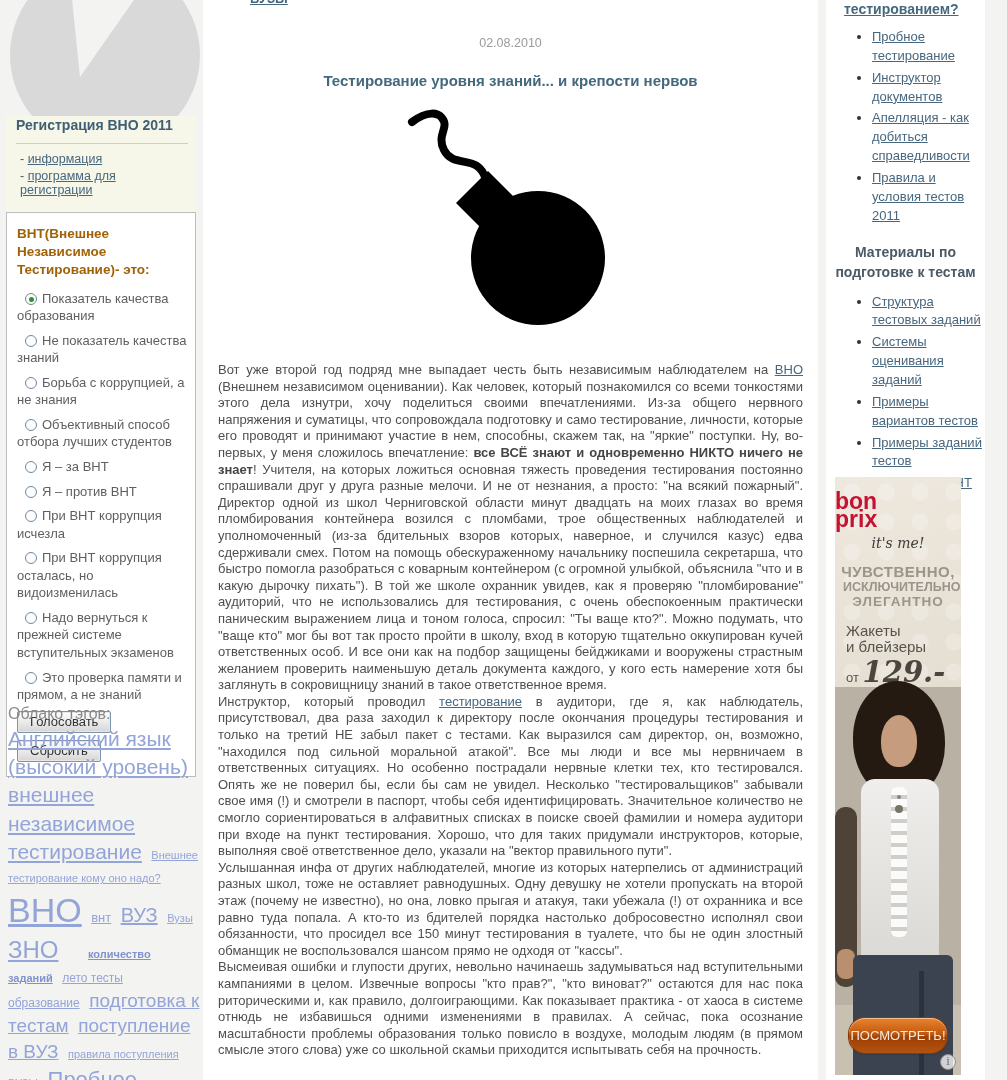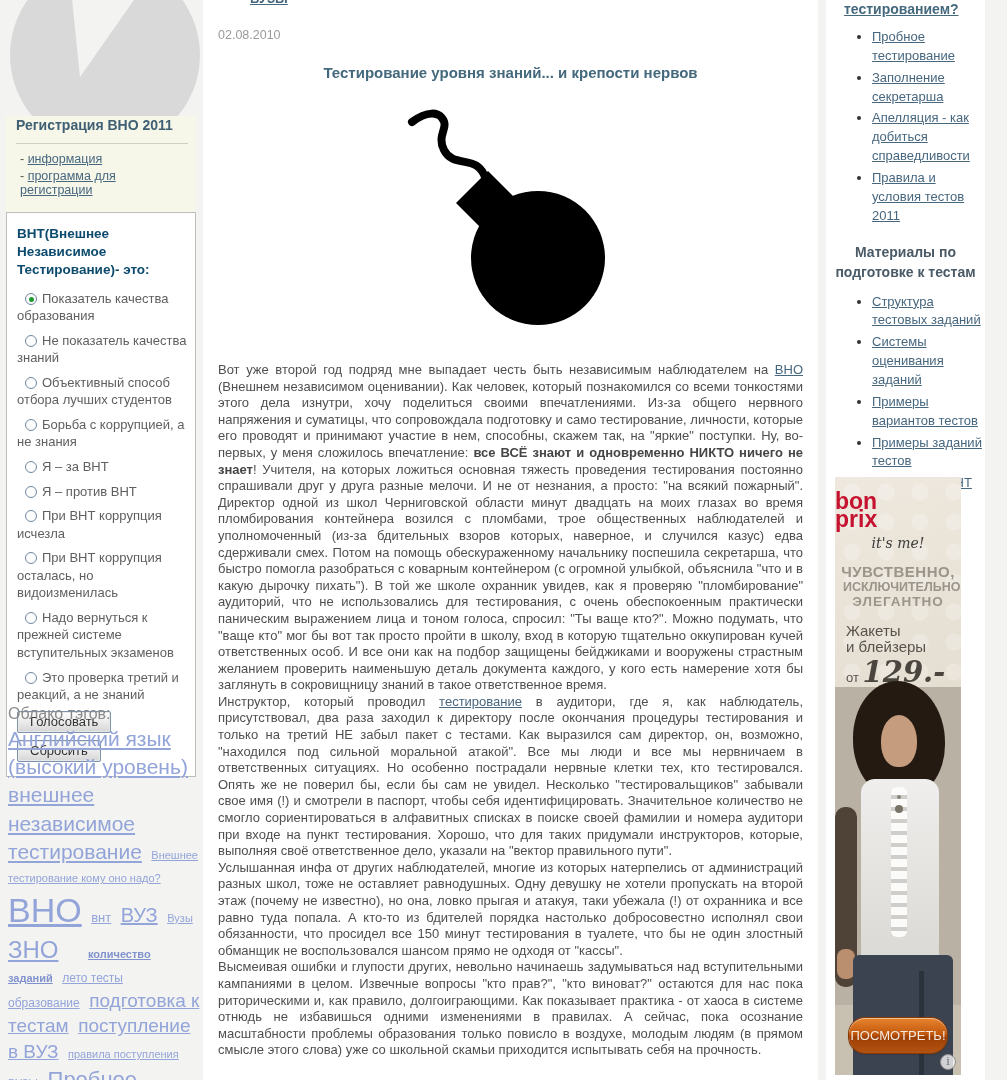--- a/index.html
+++ b/index.html
@@ -17,36 +17,36 @@
 
   
   .reg-box { position:absolute; left:6px; top:116px; width:190px; background:#f6f6e9; padding:1px 8px 12px 10px; }
   .reg-title { color:#3f5f73; font-size:14px; font-weight:bold; }
   .reg-box hr { border:none; border-top:1px solid #cfcfc5; margin:10px 0 8px; }
   .reg-link-row { font-size:12.5px; color:#555; margin:3px 4px; }
   .reg-link-row a { color:#47677f; text-decoration:underline; }
 
   
   .poll-box { position:absolute; left:6px; top:212px; width:190px; background:#fff; border:1px solid #bdbdbd; padding:12px 8px 14px 10px; }
-  .poll-title { color:#0c4a6e; font-size:13.5px; font-weight:bold; line-height:1.35; margin-bottom:10px; }
+  .poll-title { color:#a16207; font-size:13.5px; font-weight:bold; line-height:1.35; margin-bottom:10px; }
   .poll-option { display:block; font-size:13px; color:#5f5f5f; line-height:1.35; margin:7px 0; cursor:pointer; }
   .radio { display:inline-block; width:12px; height:12px; border:1px solid #6f87a0; border-radius:50%; background:#fdfdfd; vertical-align:-2px; margin:0 5px 0 8px; position:relative; }
   .radio.selected::after { content:""; position:absolute; left:3px; top:3px; width:5px; height:5px; border-radius:50%; background:#1d9b2c; }
   .poll-btn { display:block; margin-top:7px; font-size:13px; color:#333; background:linear-gradient(#ffffff,#d6d6d6); border:1px solid #7b93ad; border-radius:2px; padding:2px 12px 3px; box-shadow:0 0 0 1px #e8e8e8 inset; cursor:pointer; font-family:"Liberation Sans",sans-serif; }
 
   
   .tag-cloud { position:absolute; left:8px; top:703px; width:192px; line-height:1.35; }
   .tag-cloud-title { color:#8a8a8a; font-size:16px; }
   .tag { color:#93a4d9; text-decoration:underline; margin-right:5px; }
   .tag.bold { font-weight:bold; color:#8092cd;padding-left:20px; }
 
   
   .main-inner { position:relative; width:100%; height:100%; padding:0 15px; }
   .main-top-link { position:absolute; left:47px; top:-9px; font-size:13px; font-weight:bold; color:#47677f; text-decoration:underline; }
-  .article-date { color:#9a9a9a; font-size:12.5px; padding-top:28px; }
+  .article-date { text-align:center; color:#9a9a9a; font-size:12.5px; padding-top:36px; }
   .article-title { text-align:center; color:#44697d; font-size:15px; font-weight:bold; margin-top:22px; }
   .bomb-wrap { position:absolute; left:195px; top:108px; width:240px; height:250px; }
   .article-body { position:absolute; left:15px; top:362px; width:585px; }
   .article-body p { font-size:13px; color:#4f4f4f; line-height:16.6px; text-align:justify; }
   .article-body .b { font-weight:bold; color:#454545; }
   .article-body a { color:#47677f; text-decoration:underline; }
 
   
   .rs-top-link { display:inline-block; margin:-3px 0 0 18px; font-size:14px; font-weight:bold; color:#44697d; text-decoration:underline; }
   .rs-list { list-style:disc; margin:10px 0 0 0; padding-left:46px; }
@@ -102,28 +102,28 @@
         <div class="reg-link-row"><span>- </span><a>информация</a></div>
         <div class="reg-link-row"><span>- </span><a>программа для регистрации</a></div>
       </div>
   </div>
 
   <div class="poll-box">
     <div class="poll-title">ВНТ(Внешнее Независимое Тестирование)- это:</div>
     <div>
         <label class="poll-option"><span class="radio selected"></span><span>Показатель качества образования</span></label>
         <label class="poll-option"><span class="radio"></span><span>Не показатель качества знаний</span></label>
+        <label class="poll-option"><span class="radio"></span><span>Борьба с коррупцией, а не знания</span></label>
         <label class="poll-option"><span class="radio"></span><span>Объективный способ отбора лучших студентов</span></label>
-        <label class="poll-option"><span class="radio"></span><span>Борьба с коррупцией, а не знания</span></label>
         <label class="poll-option"><span class="radio"></span><span>Я – за ВНТ</span></label>
         <label class="poll-option"><span class="radio"></span><span>Я – против ВНТ</span></label>
         <label class="poll-option"><span class="radio"></span><span>При ВНТ коррупция исчезла</span></label>
         <label class="poll-option"><span class="radio"></span><span>При ВНТ коррупция осталась, но видоизменилась</span></label>
         <label class="poll-option"><span class="radio"></span><span>Надо вернуться к прежней системе вступительных экзаменов</span></label>
-        <label class="poll-option"><span class="radio"></span><span>Это проверка третий и реакций, а не знаний</span></label>
+        <label class="poll-option"><span class="radio"></span><span>Это проверка памяти и прямом, а не знаний</span></label>
       </div>
     <button class="poll-btn">Голосовать</button>
     <button class="poll-btn">Сбросить</button>
   </div>
 
   <div class="tag-cloud">
     <span class="tag-cloud-title">Облако тэгов:</span>
     <span><a class="tag" style="font-size: 21px;">Английский язык (высокий уровень)</a> <a class="tag" style="font-size: 21px;">внешнее независимое тестирование</a> <a class="tag" style="font-size: 11px;">Внешнее тестирование кому оно надо?</a> <a class="tag" style="font-size: 34px;">ВНО</a> <a class="tag" style="font-size: 13px;">внт</a> <a class="tag" style="font-size: 20px;">ВУЗ</a> <a class="tag" style="font-size: 11px;">Вузы</a> <a class="tag" style="font-size: 24px;">ЗНО</a> <a class="tag bold" style="font-size: 11px;">количество заданий</a> <a class="tag" style="font-size: 12px;">лето тесты</a> <a class="tag" style="font-size: 12px;">образование</a> <a class="tag" style="font-size: 19px;">подготовка к тестам</a> <a class="tag" style="font-size: 19px;">поступление в ВУЗ</a> <a class="tag" style="font-size: 11px;">правила поступления ВУЗЫ</a> <a class="tag" style="font-size: 22px;">Пробное тестирование</a>              </span>
   </div>
 </div>
@@ -149,21 +149,21 @@
         <p><span>Высмеивая ошибки и глупости других, невольно начинаешь задумываться над вступительными кампаниями в целом. Извечные вопросы "кто прав?", "кто виноват?" остаются для нас пока риторическими и, как правило, долгоиграющими. Как показывает практика - от хаоса в системе отнюдь не избавишься одними изменениями в правилах. А сейчас, пока осознание масштабности проблемы образования только повисло в воздухе, молодым людям (в прямом смысле этого слова) уже со школьной скамьи приходится испытывать себя на прочность.</span></p>
       </div>
   </div>
 </div>
 
 <div class="right-col">
   <a class="rs-top-link">тестированием?</a>
 
   <ul class="rs-list">
       <li><a>Пробное тестирование</a></li>
-      <li><a>Заполнение секретарша</a></li>
+      <li><a>Инструктор документов</a></li>
       <li><a>Апелляция - как добиться справедливости</a></li>
       <li><a>Правила и условия тестов 2011</a></li>
     </ul>
 
   <div class="rs-heading">Материалы по подготовке к тестам</div>
 
   <ul class="rs-list">
       <li><a>Структура тестовых заданий</a></li>
       <li><a>Системы оценивания заданий</a></li>
       <li><a>Примеры вариантов тестов</a></li>

